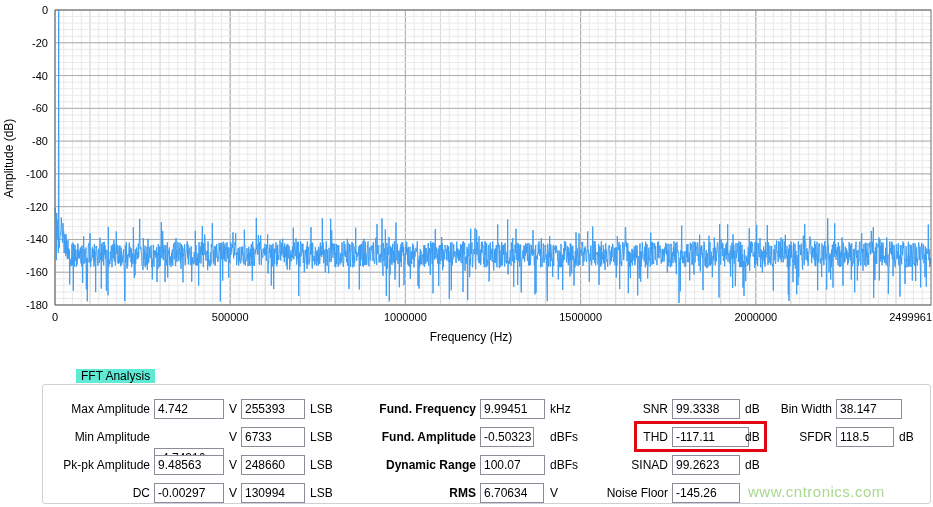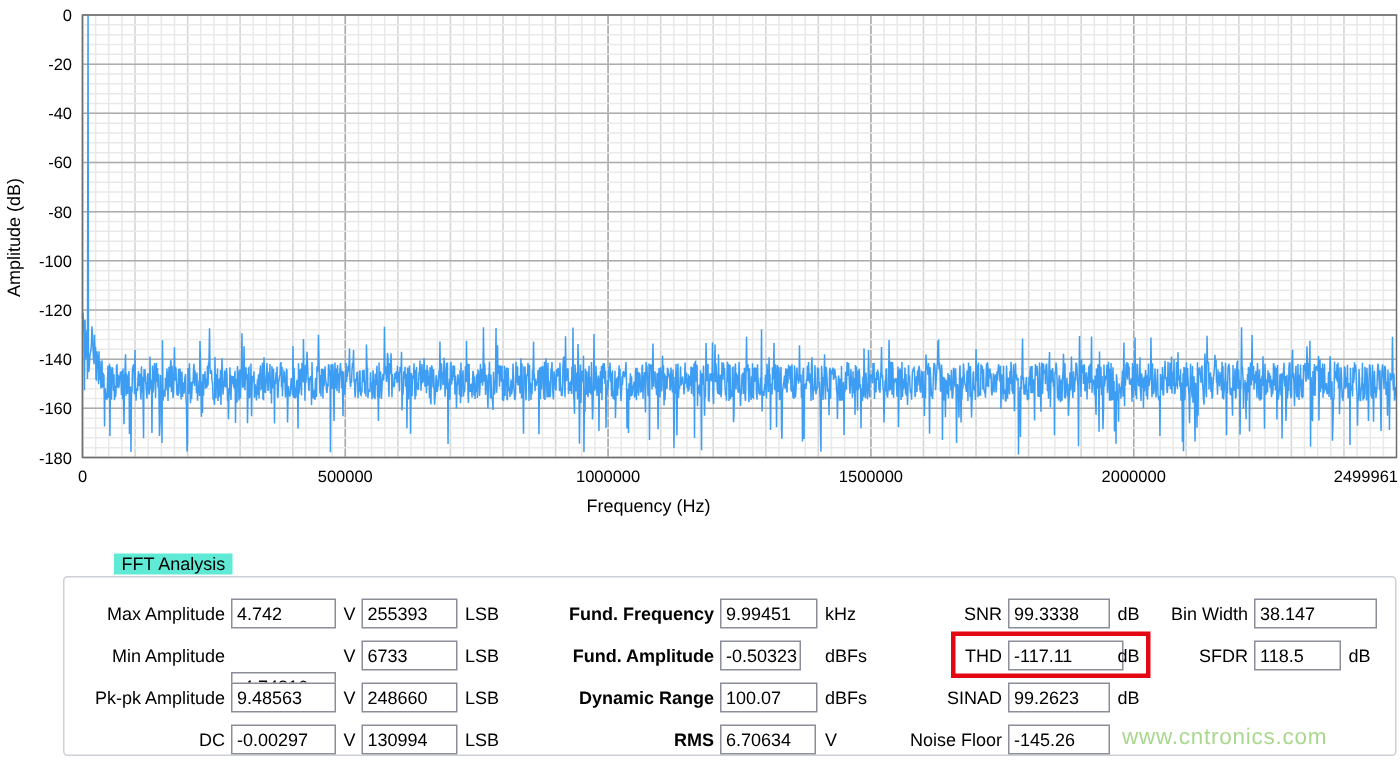--- a/index.html
+++ b/index.html
@@ -1,21 +1,21 @@
 <!DOCTYPE html>
 <html><head>
 <meta charset="utf-8">
 <style>
   *{margin:0;padding:0;box-sizing:border-box;}
   html,body{background:#fff;}
   body{font-family:"Liberation Sans",sans-serif;}
   .screen{position:relative;width:933px;height:507px;background:#fff;overflow:hidden;}
   #plot{position:absolute;left:0;top:0;}
   .axis-title{position:absolute;font-size:12px;color:#000;}
-  #xAxisTitle{left:391px;top:330px;width:200px;}
+  #xAxisTitle{left:371px;top:330px;width:200px;text-align:center;}
   #yAxisTitle{left:2px;top:58px;height:200px;writing-mode:vertical-rl;transform:rotate(180deg);text-align:center;}
   .lbl{position:absolute;font-size:12px;line-height:20px;text-align:right;color:#000;white-space:nowrap;}
   .bold{font-weight:bold;}
   .field-box{position:absolute;height:20px;border:1px solid #8b8e98;background:#fff;font-size:12px;line-height:18px;padding:0 3px;color:#000;overflow:hidden;white-space:nowrap;}
   .unit{position:absolute;font-size:12px;line-height:20px;color:#000;white-space:nowrap;}
   .groupbox{position:absolute;left:42px;top:384px;width:889px;height:120px;border:1px solid #cdd0d6;border-radius:3px;}
   .group-title{position:absolute;left:76px;top:369px;font-size:12px;color:#000;background:#5eead4;padding:0 5px;}
   .red-box{position:absolute;left:634px;top:421px;width:133px;height:31px;border:3px solid #e30613;pointer-events:none;z-index:5;}
   .watermark{position:absolute;left:748px;top:483px;font-size:15px;color:#a9d88e;letter-spacing:.5px;z-index:6;}
 </style>
@@ -295,21 +295,21 @@
 
   <div class="lbl" style="left:555px;top:455px;width:113px">SINAD</div>
   <div class="field-box" style="left:672px;top:455px;width:68px">99.2623</div>
   <div class="unit" style="left:745px;top:455px">dB</div>
 
   <div class="lbl" style="left:555px;top:483px;width:113px">Noise Floor</div>
   <div class="field-box" style="left:672px;top:483px;width:68px">-145.26</div>
   <div class="unit" style="left:745px;top:483px"></div>
 
   <div class="lbl" style="left:755px;top:399px;width:77px">Bin Width</div>
-  <div class="field-box" style="left:836px;top:399px;width:82px">38.147</div>
+  <div class="field-box" style="left:836px;top:399px;width:66px">38.147</div>
   <div class="unit" style="left:899px;top:399px"></div>
 
   <div class="lbl" style="left:755px;top:427px;width:77px">SFDR</div>
   <div class="field-box" style="left:836px;top:427px;width:58px">118.5</div>
   <div class="unit" style="left:899px;top:427px">dB</div>
 
   <div class="watermark">www.cntronics.com</div>
 
 </div>
 

